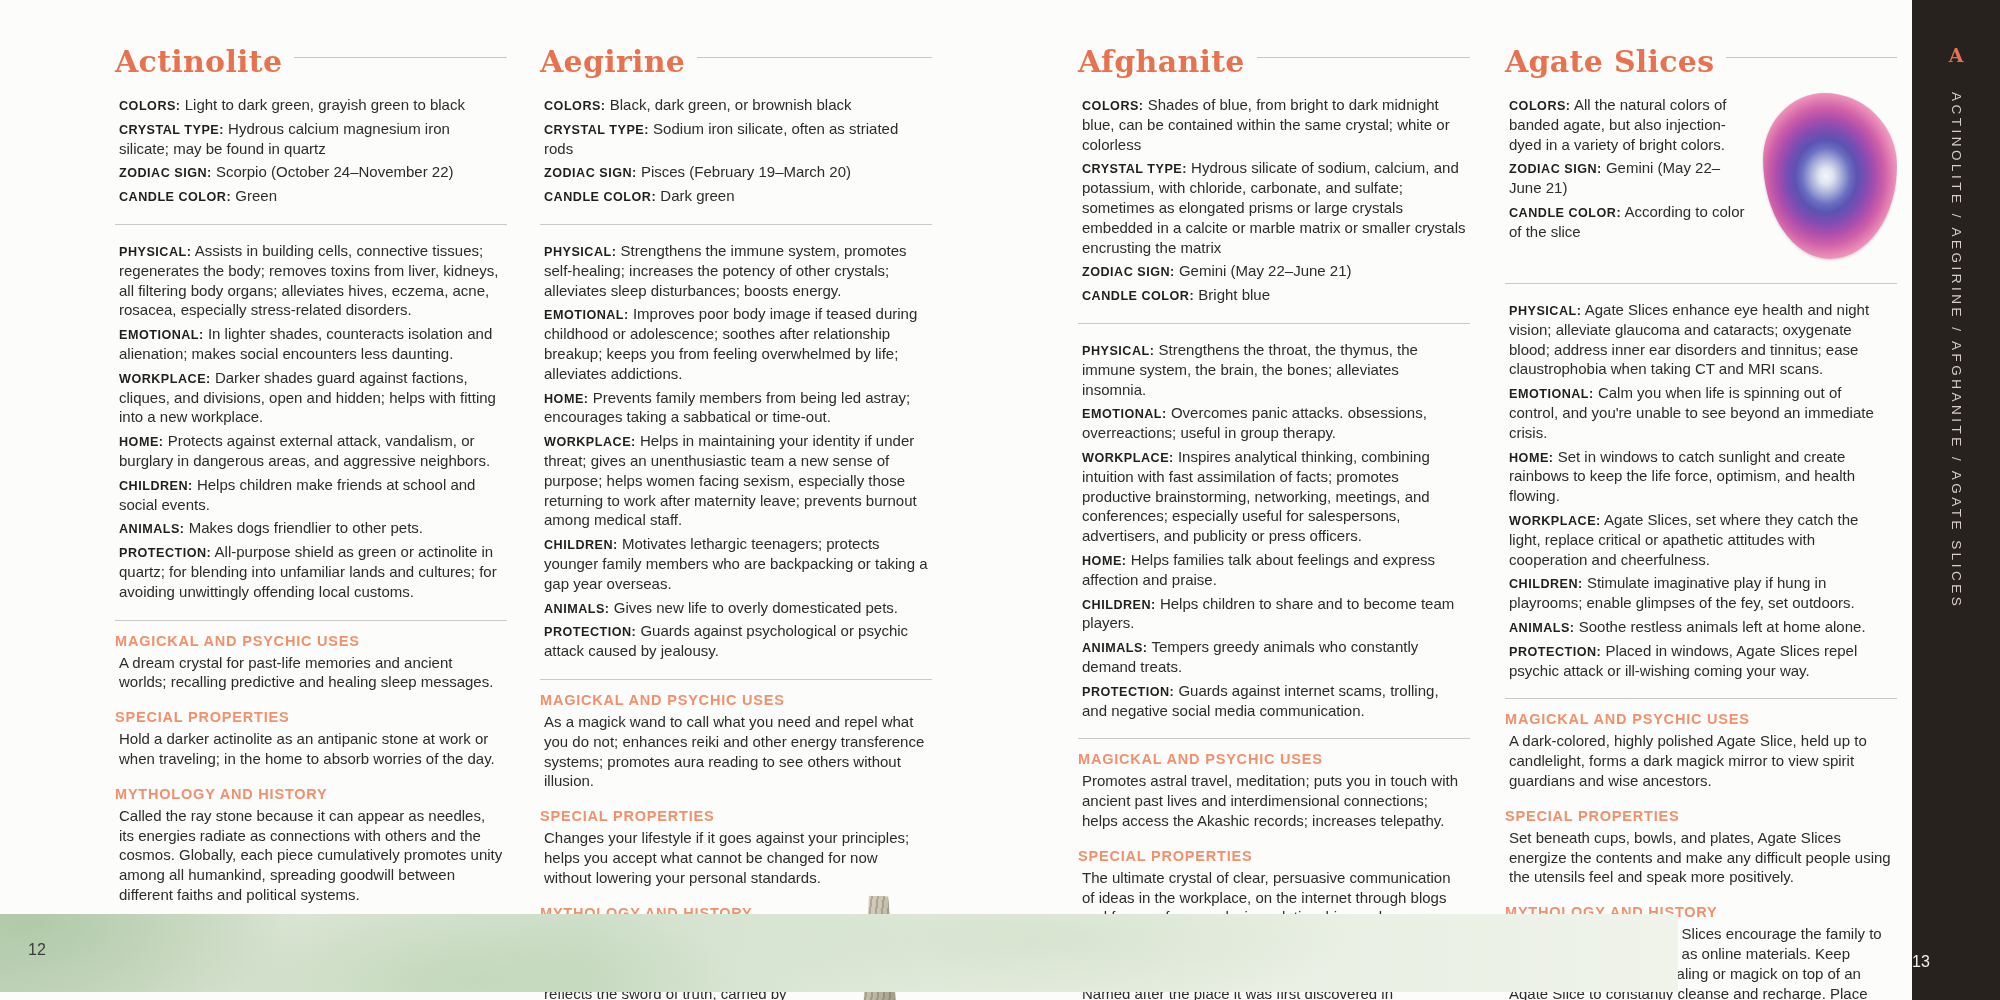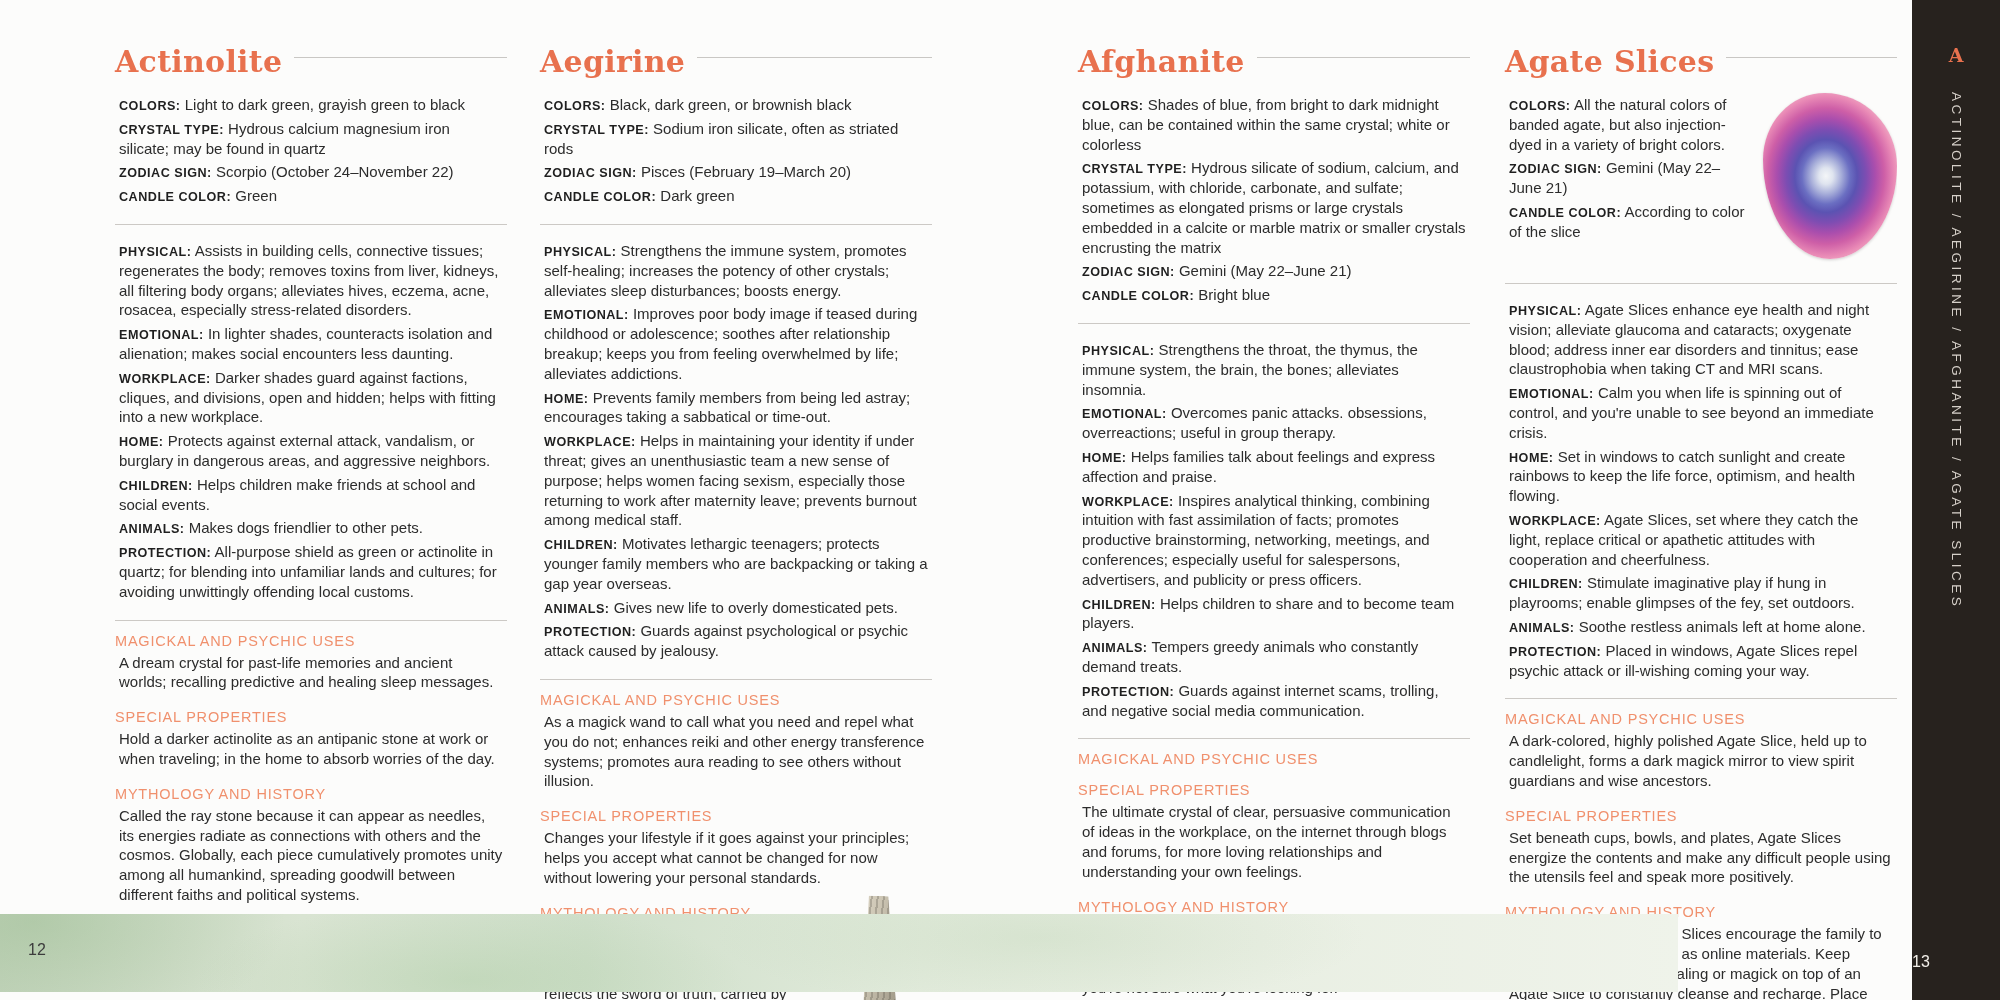--- a/index.html
+++ b/index.html
@@ -24,21 +24,21 @@
     font-weight:700;font-size:30px;letter-spacing:.3px;color:#e8714e;text-align:center;
   }
   .entry-title::after{content:"";flex:1;height:1px;background:#c9c7c4;align-self:flex-start;margin-top:13px;}
 
   .facts,.uses,.sec{overflow:hidden;}
   .fact,.use,.sec-text{margin:4px;font-size:15px;line-height:1.32;color:#2c2c2c;}
   .lbl{font-weight:700;font-size:12.6px;letter-spacing:.5px;color:#1f1f1f;}
 
   hr.divider{border:none;border-top:1px solid #ccc9c5;margin:14px 0 12px 0;}
 
-  .sec-head{margin:13px 0 2px 0;font-size:14.5px;font-weight:400;letter-spacing:.8px;color:#f0906d;}
+  .sec-head{margin:13px 0 2px 0;font-size:14.5px;font-weight:700;letter-spacing:.8px;color:#f0906d;}
   .sec:first-child .sec-head{margin-top:0;}
 
   
   .photo{float:right;}
   .photo-agate-slices{
     width:134px;height:166px;margin:2px 0 10px 14px;
     border-radius:46% 54% 50% 50% / 40% 44% 56% 60%;
     background:radial-gradient(ellipse at 47% 50%,
       #f4f6f8 0%, #dfe4ef 7%, #a9b0da 15%, #6b6fc2 24%, #5b53b2 31%,
       #7e4db2 40%, #aa4ead 49%, #ce5fa7 58%, #e98ab6 68%, #f2b5c9 77%,
@@ -159,30 +159,31 @@
         <div class="facts">
           <p class="fact"><span class="lbl">COLORS:</span> <span class="txt">Shades of blue, from bright to dark midnight blue, can be contained within the same crystal; white or colorless</span></p>
           <p class="fact"><span class="lbl">CRYSTAL TYPE:</span> <span class="txt">Hydrous silicate of sodium, calcium, and potassium, with chloride, carbonate, and sulfate; sometimes as elongated prisms or large crystals embedded in a calcite or marble matrix or smaller crystals encrusting the matrix</span></p>
           <p class="fact"><span class="lbl">ZODIAC SIGN:</span> <span class="txt">Gemini (May 22–June 21)</span></p>
           <p class="fact"><span class="lbl">CANDLE COLOR:</span> <span class="txt">Bright blue</span></p>
         </div>
         <hr class="divider">
         <div class="uses">
           <p class="use"><span class="lbl">PHYSICAL:</span> <span class="txt">Strengthens the throat, the thymus, the immune system, the brain, the bones; alleviates insomnia.</span></p>
           <p class="use"><span class="lbl">EMOTIONAL:</span> <span class="txt">Overcomes panic attacks. obsessions, overreactions; useful in group therapy.</span></p>
+          <p class="use"><span class="lbl">WORKPLACE:</span> <span class="txt">Inspires analytical thinking, combining intuition with fast assimilation of facts; promotes productive brainstorming, networking, meetings, and conferences; especially useful for salespersons, advertisers, and publicity or press officers.</span></p>
           <p class="use"><span class="lbl">HOME:</span> <span class="txt">Helps families talk about feelings and express affection and praise.</span></p>
-          <p class="use"><span class="lbl">WORKPLACE:</span> <span class="txt">Inspires analytical thinking, combining intuition with fast assimilation of facts; promotes productive brainstorming, networking, meetings, and conferences; especially useful for salespersons, advertisers, and publicity or press officers.</span></p>
           <p class="use"><span class="lbl">CHILDREN:</span> <span class="txt">Helps children to share and to become team players.</span></p>
           <p class="use"><span class="lbl">ANIMALS:</span> <span class="txt">Tempers greedy animals who constantly demand treats.</span></p>
           <p class="use"><span class="lbl">PROTECTION:</span> <span class="txt">Guards against internet scams, trolling, and negative social media communication.</span></p>
         </div>
         <hr class="divider">
         <div class="sections">
           <div class="sec">
             <h3 class="sec-head">MAGICKAL AND PSYCHIC USES</h3>
+            <p class="sec-text">Promotes astral travel, meditation; puts you in touch with ancient past lives and interdimensional connections; helps access the Akashic records; increases telepathy.</p>
           </div>
           <div class="sec">
             <h3 class="sec-head">SPECIAL PROPERTIES</h3>
             <p class="sec-text">The ultimate crystal of clear, persuasive communication of ideas in the workplace, on the internet through blogs and forums, for more loving relationships and understanding your own feelings.</p>
           </div>
           <div class="sec">
             <h3 class="sec-head">MYTHOLOGY AND HISTORY</h3>
             <p class="sec-text">Named after the place it was first discovered in Badakshan Province, Afghanistan, Afghanite acts as a psychic radar, guiding you to hidden information, even if you're not sure what you're looking for.</p>
           </div>
         </div>

